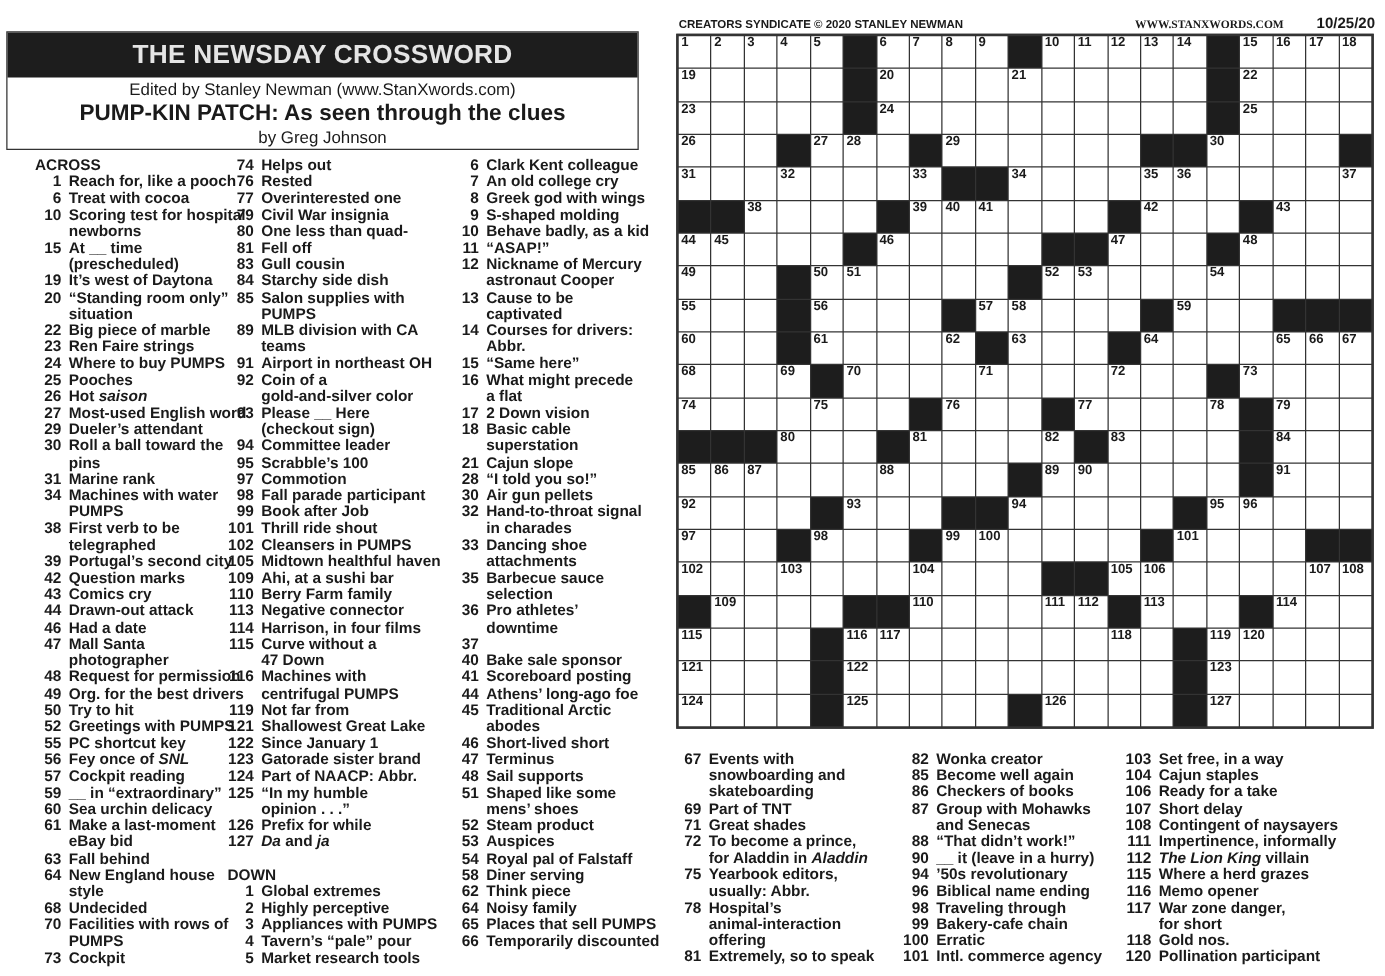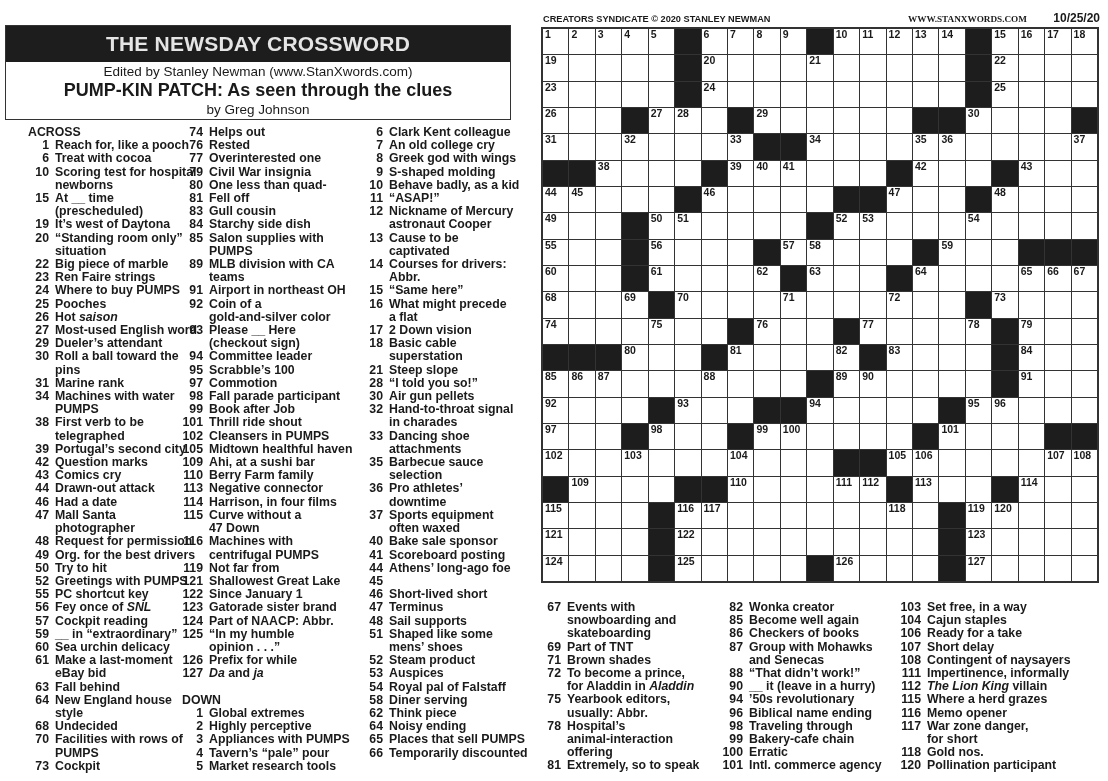--- a/index.html
+++ b/index.html
@@ -1123,21 +1123,21 @@
     <div class="clue">
       <span class="n">17</span>
       <span class="t">2 Down vision</span>
     </div>
     <div class="clue">
       <span class="n">18</span>
       <span class="t">Basic cable<br>superstation</span>
     </div>
     <div class="clue">
       <span class="n">21</span>
-      <span class="t">Steep slope</span>
+      <span class="t">Cajun slope</span>
     </div>
     <div class="clue">
       <span class="n">28</span>
       <span class="t">“I told you so!”</span>
     </div>
     <div class="clue">
       <span class="n">30</span>
       <span class="t">Air gun pellets</span>
     </div>
     <div class="clue">
@@ -1151,36 +1151,36 @@
     <div class="clue">
       <span class="n">35</span>
       <span class="t">Barbecue sauce<br>selection</span>
     </div>
     <div class="clue">
       <span class="n">36</span>
       <span class="t">Pro athletes’<br>downtime</span>
     </div>
     <div class="clue">
       <span class="n">37</span>
-      <span class="t">Sports equipment<br>often waxed</span>
     </div>
     <div class="clue">
       <span class="n">40</span>
       <span class="t">Bake sale sponsor</span>
     </div>
     <div class="clue">
       <span class="n">41</span>
       <span class="t">Scoreboard posting</span>
     </div>
     <div class="clue">
       <span class="n">44</span>
       <span class="t">Athens’ long-ago foe</span>
     </div>
     <div class="clue">
       <span class="n">45</span>
+      <span class="t">Traditional Arctic<br>abodes</span>
     </div>
     <div class="clue">
       <span class="n">46</span>
       <span class="t">Short-lived short</span>
     </div>
     <div class="clue">
       <span class="n">47</span>
       <span class="t">Terminus</span>
     </div>
     <div class="clue">
@@ -1206,21 +1206,21 @@
     <div class="clue">
       <span class="n">58</span>
       <span class="t">Diner serving</span>
     </div>
     <div class="clue">
       <span class="n">62</span>
       <span class="t">Think piece</span>
     </div>
     <div class="clue">
       <span class="n">64</span>
-      <span class="t">Noisy ending</span>
+      <span class="t">Noisy family</span>
     </div>
     <div class="clue">
       <span class="n">65</span>
       <span class="t">Places that sell PUMPS</span>
     </div>
     <div class="clue">
       <span class="n">66</span>
       <span class="t">Temporarily discounted</span>
     </div>
   </div>
@@ -1228,21 +1228,21 @@
     <div class="clue">
       <span class="n">67</span>
       <span class="t">Events with<br>snowboarding and<br>skateboarding</span>
     </div>
     <div class="clue">
       <span class="n">69</span>
       <span class="t">Part of TNT</span>
     </div>
     <div class="clue">
       <span class="n">71</span>
-      <span class="t">Brown shades</span>
+      <span class="t">Great shades</span>
     </div>
     <div class="clue">
       <span class="n">72</span>
       <span class="t">To become a prince,<br>for Aladdin in <i>Aladdin</i></span>
     </div>
     <div class="clue">
       <span class="n">75</span>
       <span class="t">Yearbook editors,<br>usually: Abbr.</span>
     </div>
     <div class="clue">

